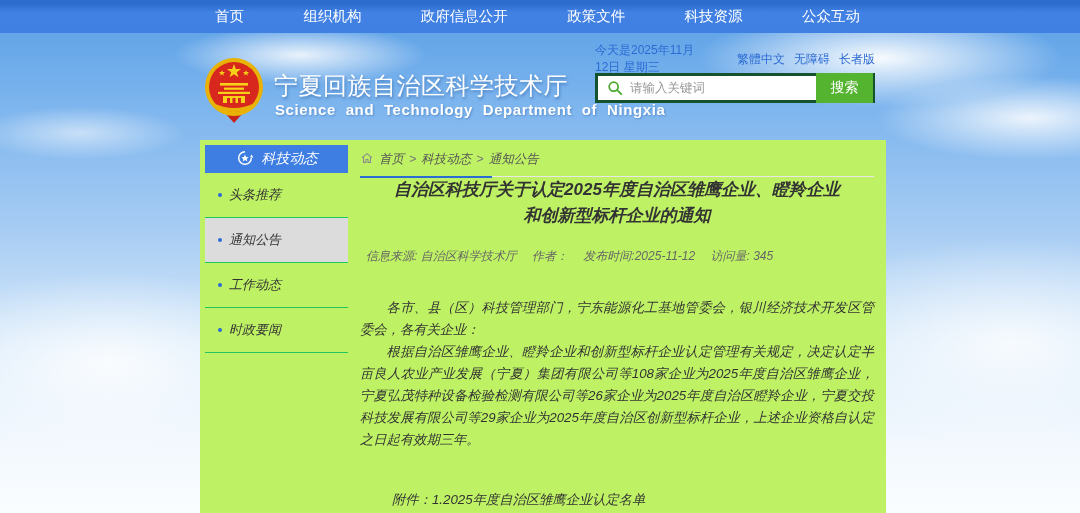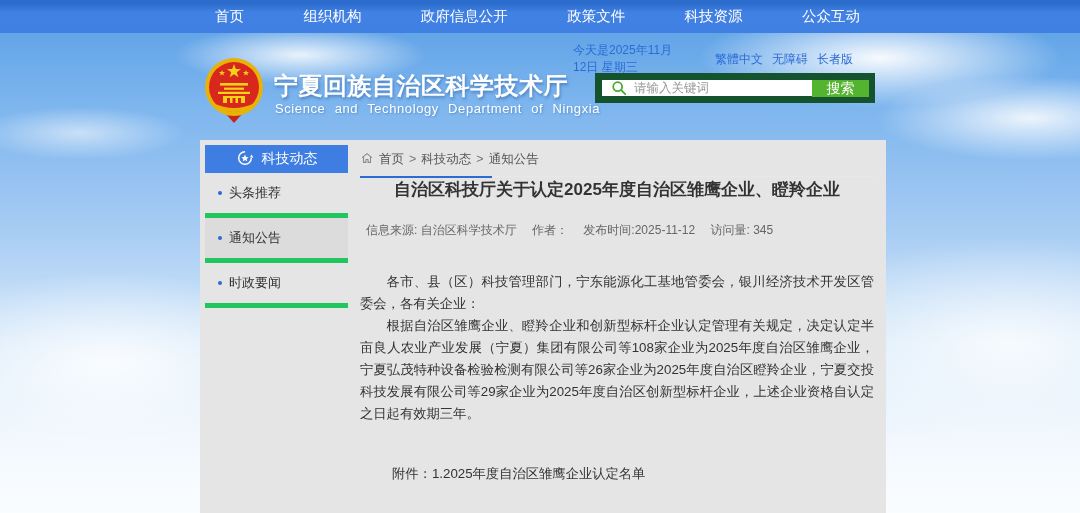--- a/index.html
+++ b/index.html
@@ -31,66 +31,66 @@
       radial-gradient(ellipse 150px 38px at 80px 100px,  rgba(255,255,255,.55), rgba(255,255,255,0) 70%),
       radial-gradient(ellipse 300px 130px at 110px 330px, rgba(255,255,255,.85), rgba(255,255,255,0) 70%),
       radial-gradient(ellipse 340px 150px at 1010px 310px, rgba(255,255,255,.8), rgba(255,255,255,0) 70%),
       linear-gradient(180deg,#63a5e8 0%, #7db5ee 15%, #a5cbf3 40%, #d6e9fa 65%, #f2f8fe 85%, #fafdff 100%);
   }
 
   
   #emblem { position:absolute; left:203px; top:57px; width:62px; height:68px; }
   #site-title {
     position:absolute; left:274px; top:70px; width:290px;
-    color:#fff; font-size:24px; font-weight:bold; letter-spacing:0.5px;
+    color:#fff; font-size:24px; font-weight:normal; letter-spacing:0.5px;
     text-shadow:1px 2px 3px rgba(30,80,150,.5); white-space:nowrap;
   }
   #site-subtitle {
     position:absolute; left:275px; top:101px; width:268px;
-    color:#fff; font-size:13px; letter-spacing:0.6px; word-spacing:5px;
-    text-shadow:1px 1px 2px rgba(30,80,150,.4); white-space:nowrap;
+    color:#fff; font-size:15px; letter-spacing:0.6px; word-spacing:5px;
+    text-shadow:1px 1px 2px rgba(30,80,150,.4); white-space:nowrap;font-weight:bold;
   }
 
   
   #topbar {
-    position:absolute; left:573px; top:51px; width:280px; height:16px;
+    position:absolute; left:595px; top:51px; width:280px; height:16px;
     display:flex; justify-content:space-between; align-items:center;
     font-size:12px; color:#2b6bd4;
   }
   .topbar-links { display:flex; gap:9px;margin-left:32px; }
   .topbar-link { color:#2b6bd4; text-decoration:none; cursor:pointer; white-space:nowrap; }
 
   
   #searchbar {
     position:absolute; left:595px; top:73px; width:280px; height:30px;
-    background:#fff; border:7px solid #14532d; display:flex; align-items:center;
+    background:#fff; border:3px solid #14532d; display:flex; align-items:center;
   }
   #searchbar .icon-wrap { padding:0 7px 0 9px; display:flex; align-items:center; }
   #search-input {
     flex:1; border:none; outline:none; font-size:12.5px; color:#333; height:26px;
     font-family:inherit; background:transparent;
   }
   #search-input::placeholder { color:#999; }
   #search-btn {
-    width:57px; height:17px; margin:-1px -1px -1px 0; border:none;
+    width:57px; height:30px; margin:-1px -1px -1px 0; border:none;
     background:#55b42f; color:#fff; font-size:14px; cursor:pointer; font-family:inherit;
   }
 
   
-  #panel { position:absolute; left:200px; top:140px; width:686px; height:373px; background:#e5e5e5; }
+  #panel { position:absolute; left:200px; top:140px; width:686px; height:373px; background:#bef264;font-style:italic; }
 
   
   #sidebar { position:absolute; left:5px; top:5px; width:143px; }
   #sidebar-header {
     height:28px; background:#3e7ee2; color:#fff; font-size:14px;
     display:flex; align-items:center; justify-content:center; gap:8px;
   }
   .side-item {
     height:45px; display:flex; align-items:center; padding-left:13px;
-    font-size:13px; color:#333; border-bottom:5px solid #22c55e; cursor:pointer;
+    font-size:13px; color:#333; border-bottom:1px solid #22c55e; cursor:pointer;
   }
   .side-item.active { background:#dcdcdc; }
   .dot { width:4px; height:4px; border-radius:50%; background:#2b6bd4; margin-right:7px; flex:none; }
 
   
   #content { position:absolute; left:160px; top:8px; width:514px; }
   #breadcrumb {
     display:flex; align-items:center; gap:5px;
     font-size:12.5px; color:#555; height:22px;
   }
@@ -189,20 +189,24 @@
       <div class="side-item">
         <span class="dot"></span>
         <span>头条推荐</span>
       </div>
       <div class="side-item active">
         <span class="dot"></span>
         <span>通知公告</span>
       </div>
       <div class="side-item">
         <span class="dot"></span>
+        <span>工作动态</span>
+      </div>
+      <div class="side-item">
+        <span class="dot"></span>
         <span>时政要闻</span>
       </div>
     </div>
 
     <div id="content">
 
       <div id="breadcrumb">
         <span>
           <svg viewBox="0 0 16 16" width="14" height="14">
             <path d="M2.5 7.5 L8 3 L13.5 7.5 M4 6.8 V13 H6.8 V9.8 H9.2 V13 H12 V6.8" fill="none" stroke="#8a8a8a" stroke-width="1.2" stroke-linejoin="round"></path>
@@ -211,20 +215,21 @@
         <a class="crumb">首页</a>
         <span class="crumb-sep">&gt;</span>
         <a class="crumb">科技动态</a>
         <span class="crumb-sep">&gt;</span>
         <a class="crumb">通知公告</a>
       </div>
       <div id="rule"></div>
 
       <div id="article-title">
         <div>自治区科技厅关于认定2025年度自治区雏鹰企业、瞪羚企业</div>
+        <div>和创新型标杆企业的通知</div>
       </div>
 
       <div id="meta">
         <span>信息来源: 自治区科学技术厅</span>
         <span>作者：</span>
         <span>发布时间:2025-11-12</span>
         <span>访问量: 345</span>
       </div>
 
       <div id="body-text">

